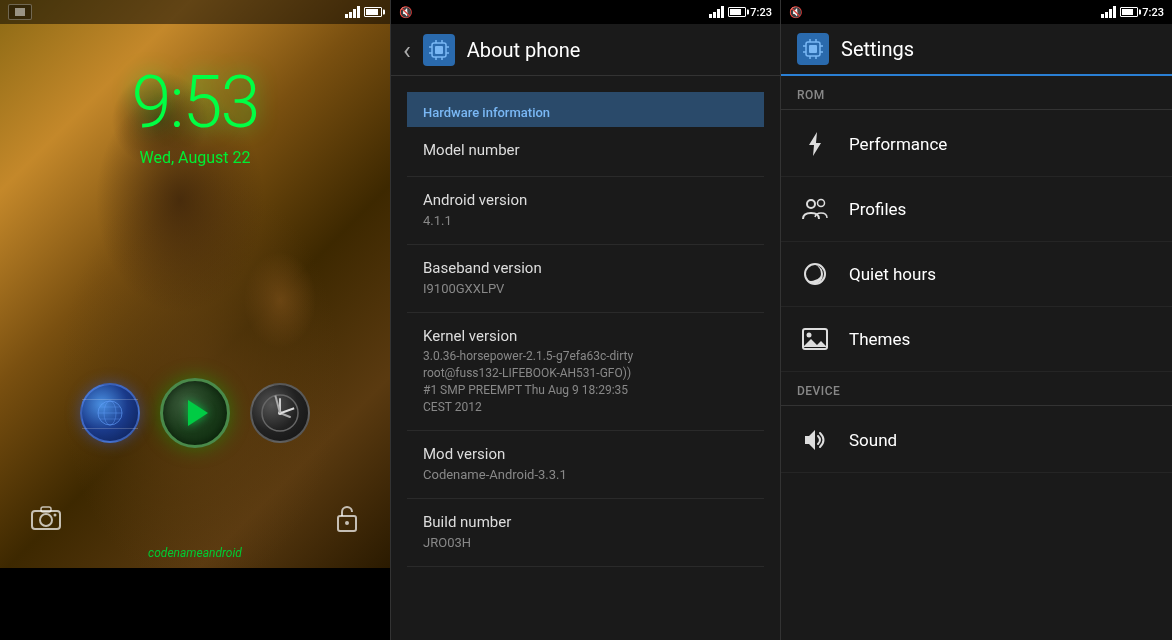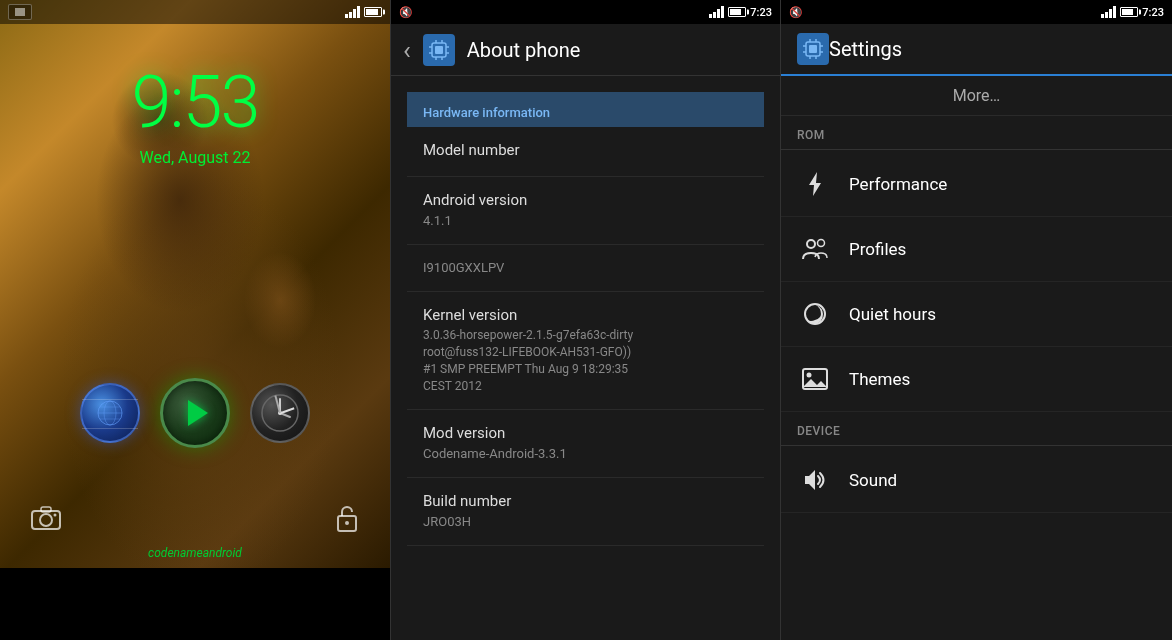--- a/index.html
+++ b/index.html
@@ -298,20 +298,21 @@
       justify-content: space-between;
       padding: 0 8px;
       flex-shrink: 0;
     }
     .settings-title-bar {
       height: 52px;
       background: #1a1a1a;
       display: flex;
       align-items: center;
       padding: 0 16px;
+      gap: 12px;
       flex-shrink: 0;
       border-bottom: 2px solid #2a7fd4;
     }
     .settings-icon {
       width: 32px;
       height: 32px;
       background: #2a6aad;
       border-radius: 4px;
       display: flex;
       align-items: center;
@@ -524,20 +525,21 @@
         <span class="about-section-header-text">Hardware information</span>
       </div>
       <div class="about-item">
         <div class="about-item-label">Model number</div>
       </div>
       <div class="about-item">
         <div class="about-item-label">Android version</div>
         <div class="about-item-value">4.1.1</div>
       </div>
       <div class="about-item">
+        <div class="about-item-label">Baseband version</div>
         <div class="about-item-value">I9100GXXLPV</div>
       </div>
       <div class="about-item">
         <div class="about-item-label">Kernel version</div>
         <div class="about-item-value" style="white-space:pre-line; font-size:12px;">3.0.36-horsepower-2.1.5-g7efa63c-dirty
 root@fuss132-LIFEBOOK-AH531-GFO))
 #1 SMP PREEMPT Thu Aug 9 18:29:35
 CEST 2012</div>
       </div>
       <div class="about-item">
@@ -583,23 +585,20 @@
         <line x1="14" y1="18" x2="14" y2="21" stroke="#7ab8f5" stroke-width="1.5"></line>
         <line x1="4" y1="8" x2="1" y2="8" stroke="#7ab8f5" stroke-width="1.5"></line>
         <line x1="4" y1="14" x2="1" y2="14" stroke="#7ab8f5" stroke-width="1.5"></line>
         <line x1="18" y1="8" x2="21" y2="8" stroke="#7ab8f5" stroke-width="1.5"></line>
         <line x1="18" y1="14" x2="21" y2="14" stroke="#7ab8f5" stroke-width="1.5"></line>
       </svg>
     </div>
     <span class="settings-title-text">Settings</span>
   </div>
 
-  <div class="settings-more">
-    <span>More…</span>
-  </div>
 
   <div class="settings-section-header">
     <span class="settings-section-header-text">ROM</span>
   </div>
   <div class="settings-divider"></div>
 
 
   <div class="settings-item">
     <div class="settings-item-icon">
       <svg width="28" height="28" viewBox="0 0 28 28">

